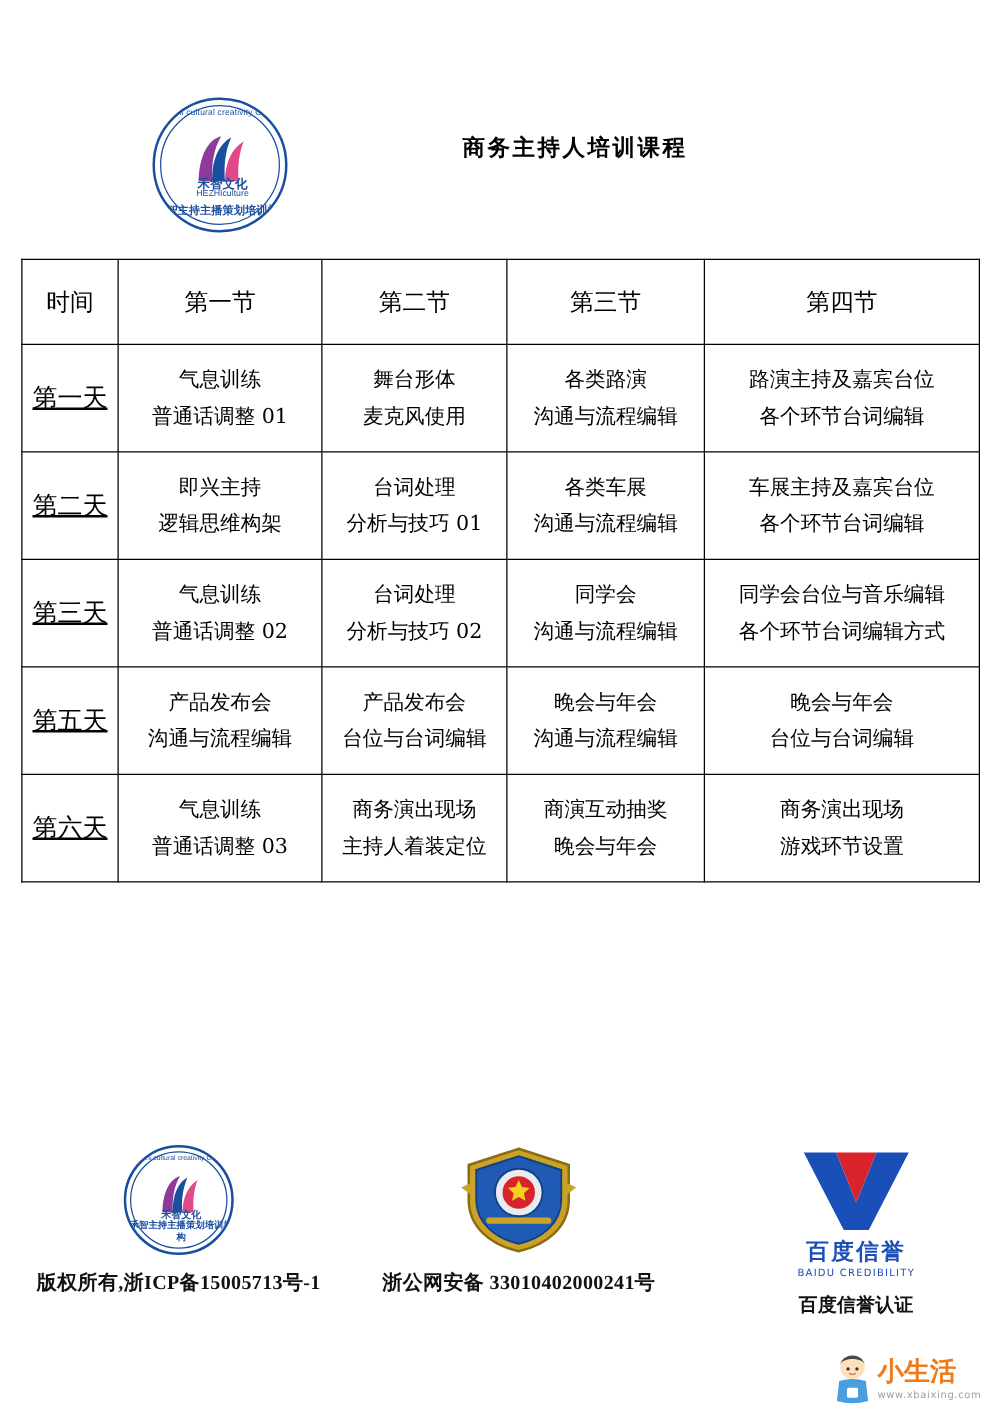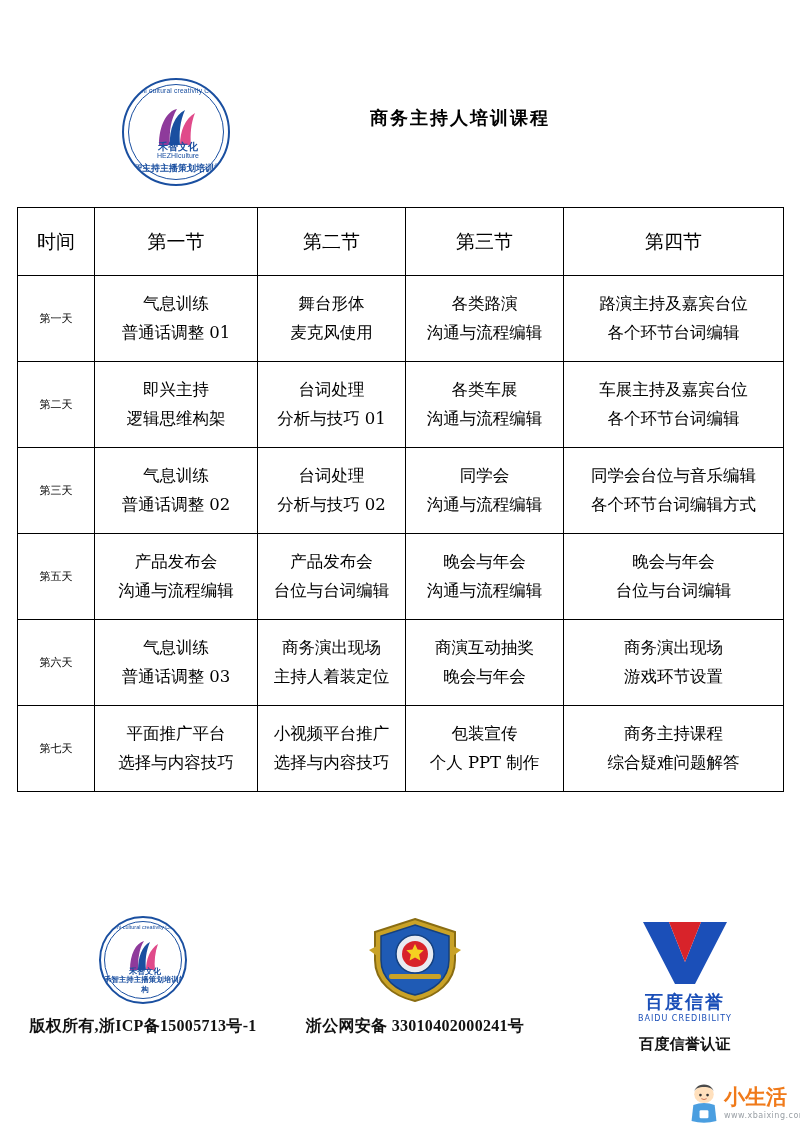--- a/index.html
+++ b/index.html
@@ -128,21 +128,22 @@
     font-size: 19px;
     font-weight: normal;
   }
   .schedule tbody td {
     height: 86px;
     font-size: 16.5px;
     line-height: 1.75;
     font-weight: normal;
   }
   .schedule tbody td.daycol {
-    font-size: 11px;
+    font-size: 20px;
+    text-decoration: underline;
   }
   .cellline { display: block; white-space: nowrap; }
 
   
   col.c0 { width: 77px; }
   col.c1 { width: 163px; }
   col.c2 { width: 148px; }
   col.c3 { width: 158px; }
   col.c4 { width: 220px; }
 
@@ -227,21 +228,21 @@
     font-size: 8px;
     color: #1b4fb8;
     letter-spacing: 1px;
     margin-top: 2px;
     font-family: "DejaVu Sans", "Liberation Sans", sans-serif;
   }
 
   
   .watermark {
     position: absolute;
-    right: 2px;
+    right: 24px;
     bottom: 8px;
     width: 110px;
     height: 52px;
   }
   .wm-text {
     position: absolute;
     left: 36px;
     top: 4px;
     font-size: 21px;
     font-weight: bold;
@@ -396,39 +397,20 @@
         <td>
           <span class="cellline">商演互动抽奖</span>
           <span class="cellline">晚会与年会</span>
         </td>
         <td>
           <span class="cellline">商务演出现场</span>
           <span class="cellline">游戏环节设置</span>
         </td>
       </tr>
 
-      <tr>
-        <td class="daycol">第七天</td>
-        <td>
-          <span class="cellline">平面推广平台</span>
-          <span class="cellline">选择与内容技巧</span>
-        </td>
-        <td>
-          <span class="cellline">小视频平台推广</span>
-          <span class="cellline">选择与内容技巧</span>
-        </td>
-        <td>
-          <span class="cellline">包装宣传</span>
-          <span class="cellline">个人 PPT 制作</span>
-        </td>
-        <td>
-          <span class="cellline">商务主持课程</span>
-          <span class="cellline">综合疑难问题解答</span>
-        </td>
-      </tr>
 
     </tbody>
   </table>
 
   <div class="footer">
 
     <div class="foot-item foot-1">
       <div class="icp-seal">
         <div class="ring2"></div>
         <div class="t1">Hezhi cultural creativity Co.,Ltd</div>

